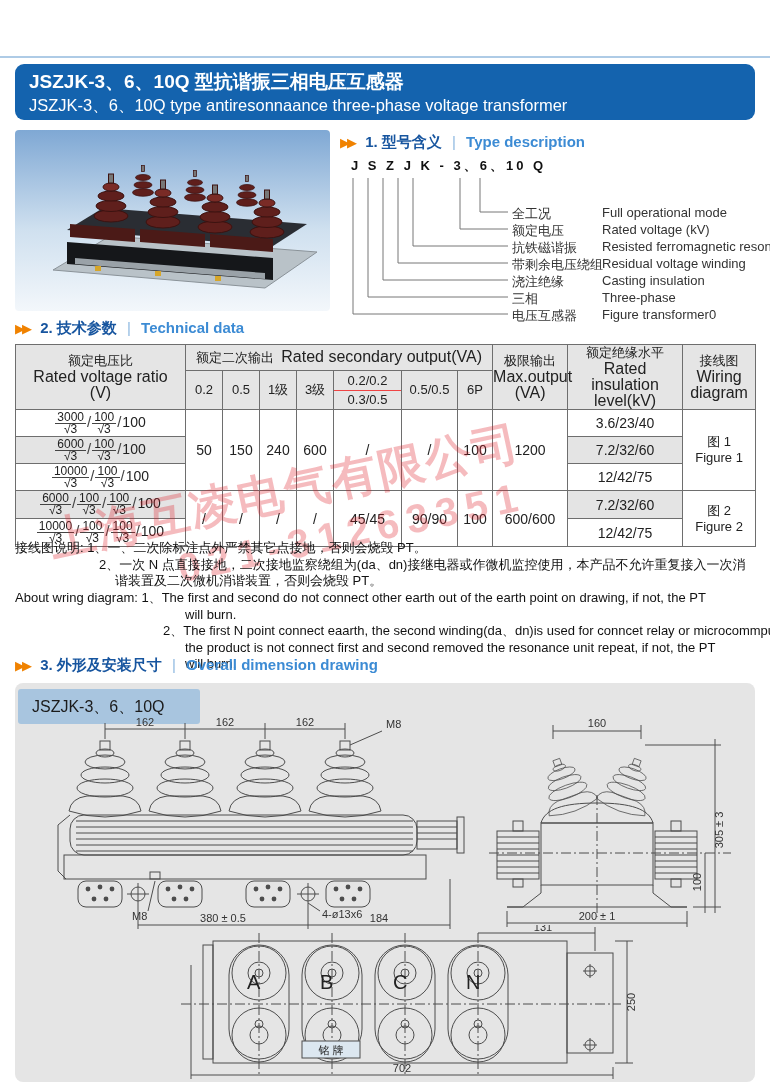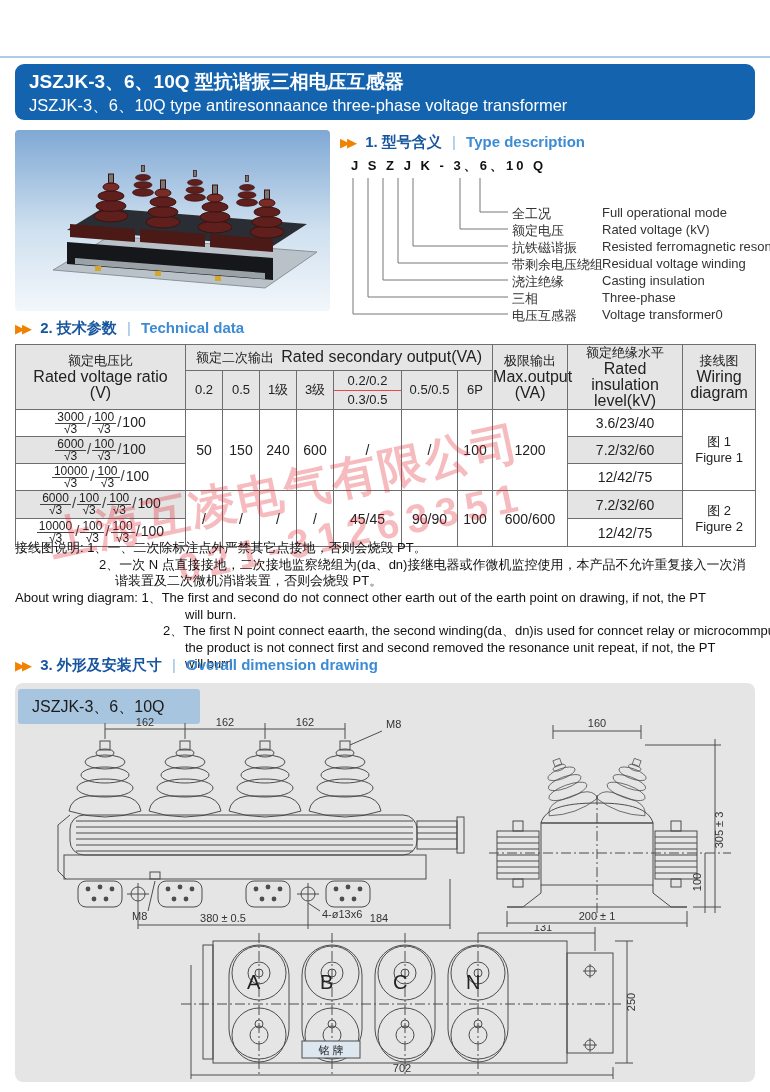--- a/index.html
+++ b/index.html
@@ -198,21 +198,21 @@
         <div class="td-row" style="top: 97px; left: 0px;">
           <span class="c">浇注绝缘</span>
           <span class="e">Casting insulation</span>
         </div>
         <div class="td-row" style="top: 114px; left: 0px;">
           <span class="c">三相</span>
           <span class="e">Three-phase</span>
         </div>
         <div class="td-row" style="top: 131px; left: 0px;">
           <span class="c">电压互感器</span>
-          <span class="e">Voltage transformer0</span>
+          <span class="e">Figure transformer0</span>
         </div>
       </div>
   </div>
 
   <div class="sec" style="left:15px;top:319px;">
     <span class="arr">▶▶</span>
     <span class="num">2.</span>
     <span class="cn">技术参数</span>
     <span class="bar">|</span>
     <span class="en">Technical data</span>

